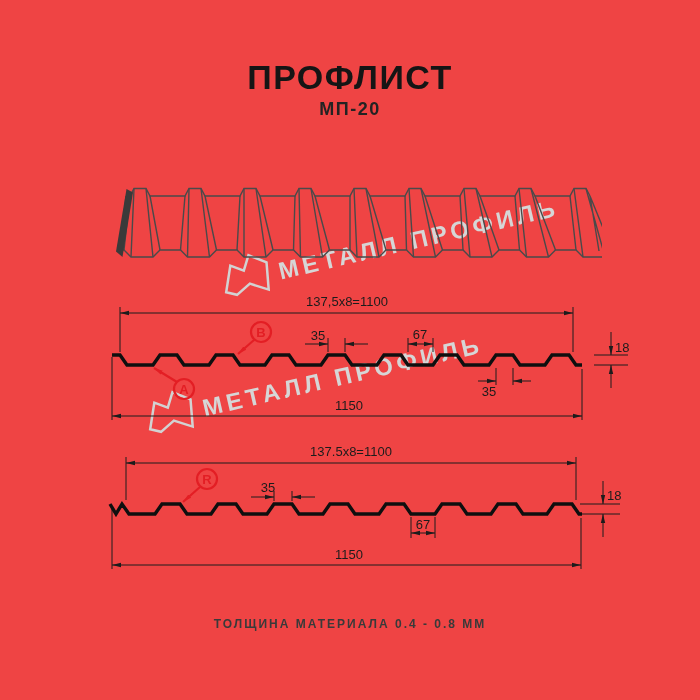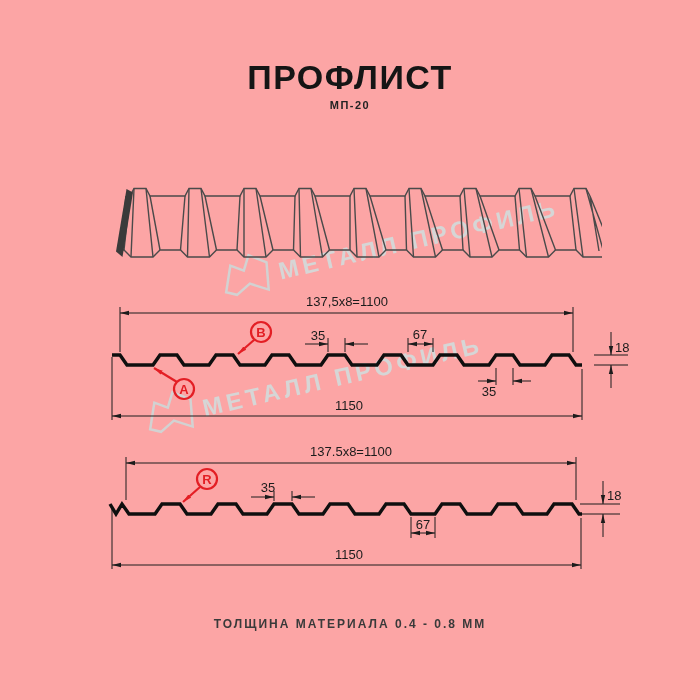--- a/index.html
+++ b/index.html
@@ -1,21 +1,21 @@
 <!DOCTYPE html>
 <html><head>
 <meta charset="utf-8">
 <style>
   html,body{margin:0;padding:0;background:#ffffff;}
-  #page{position:relative;width:700px;height:700px;background:#fca5a5;overflow:hidden;
+  #page{position:relative;width:700px;height:700px;background:#ef4444;overflow:hidden;
         font-family:"Liberation Sans",sans-serif;}
   .title{position:absolute;left:0;top:58px;width:700px;text-align:center;
          font-size:34px;font-weight:bold;letter-spacing:1.5px;color:#151515;}
   .subtitle{position:absolute;left:0;top:99px;width:700px;text-align:center;
-         font-size:11px;font-weight:600;letter-spacing:1.5px;color:#232323;}
+         font-size:18px;font-weight:600;letter-spacing:1.5px;color:#232323;}
   .footer{position:absolute;left:0;top:617px;width:700px;text-align:center;
          font-size:12px;font-weight:600;letter-spacing:2px;color:#3a3a3a;}
   svg{position:absolute;left:0;top:0;}
   .dim{font-size:13px;fill:#1c1c1c;}
   .dimline{stroke:#1c1c1c;stroke-width:1;fill:none;}
   .profile{stroke:#0f0f0f;stroke-width:3.4;fill:none;stroke-linejoin:miter;}
   .sheet{stroke:#4a4a4a;stroke-width:1.4;fill:none;}
   .red{stroke:#e31e24;stroke-width:2.2;fill:none;}
   .redletter{font-size:13px;font-weight:bold;fill:#e31e24;}
   .wmtext{font-size:24px;font-weight:bold;letter-spacing:4px;fill:#d6d6d6;}

